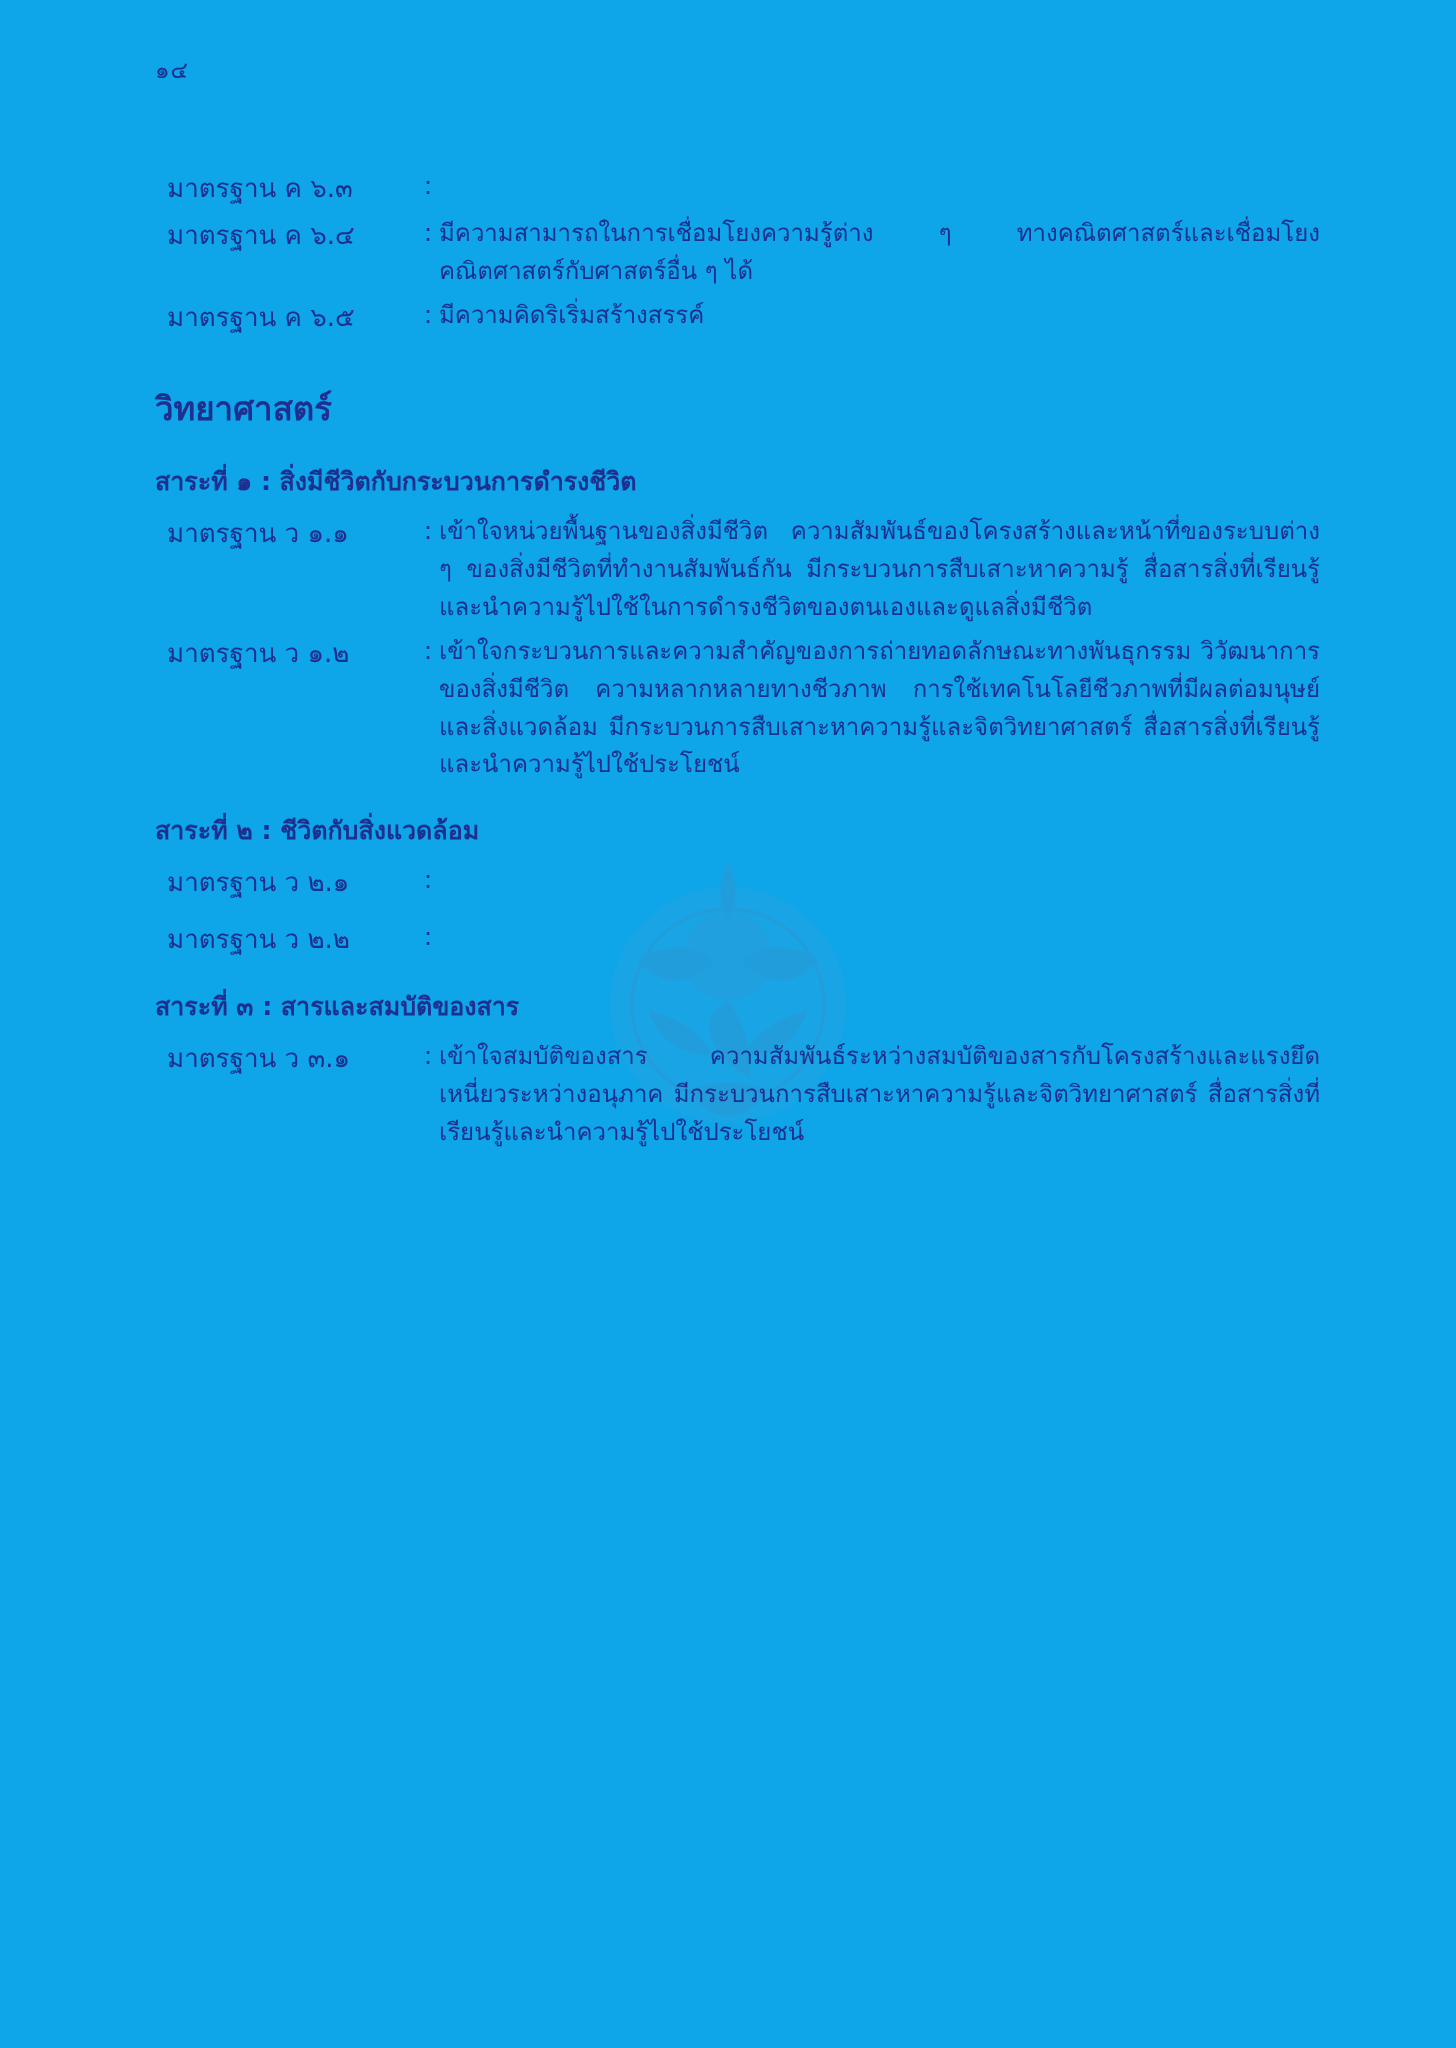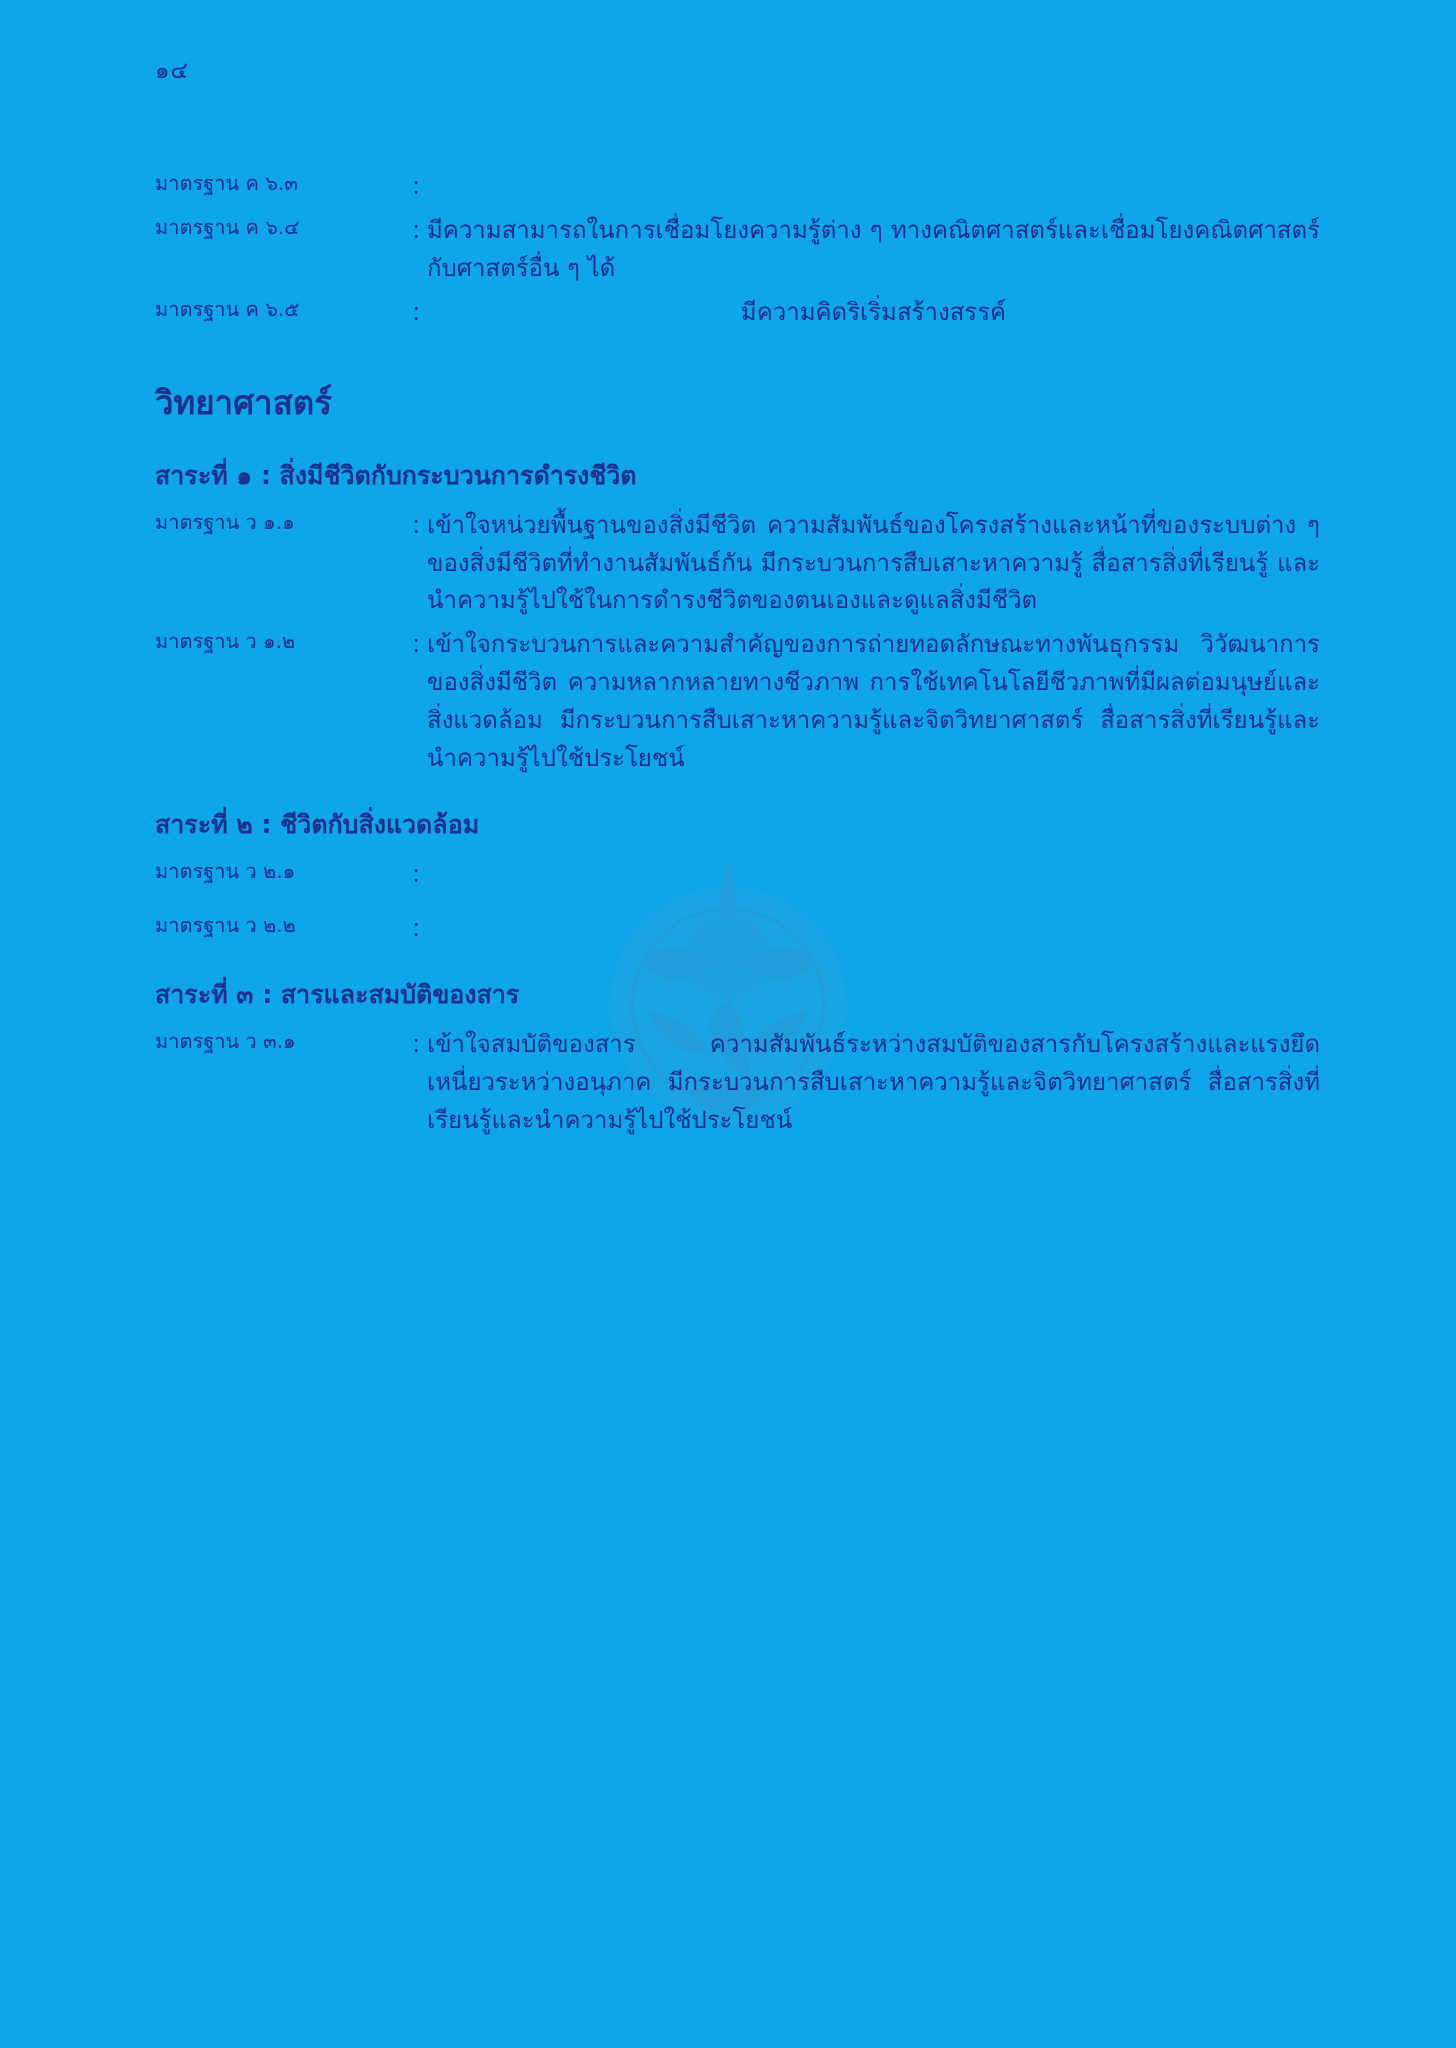--- a/index.html
+++ b/index.html
@@ -46,41 +46,42 @@
   }
 
   
   .row {
     display: flex;
     align-items: flex-start;
     margin-bottom: 6px;
   }
   .row .label {
     flex: 0 0 250px;
-    font-size: 20px;
+    font-size: 26px;
     line-height: 1.58;
     color: #1d2f8f;
     white-space: nowrap;
+    margin-left: 12px;
   }
   .row .colon {
     flex: 0 0 22px;
     font-size: 24px;
     line-height: 1.58;
     color: #1d2f8f;
     text-align: center;
   }
   .row .body {
     flex: 1 1 auto;
     font-size: 24px;
     line-height: 1.58;
     color: #1d2f8f;
     text-align: justify;
     text-justify: inter-word;
   }
-  .row.tight .body { text-align: center; }
+  .row.tight .body { text-align: left; }
 
   .subject-heading {
     font-size: 33px;
     font-weight: bold;
     color: #1d2f8f;
     margin: 44px 0 12px 0;
   }
 
   .strand-heading {
     font-size: 25px;

